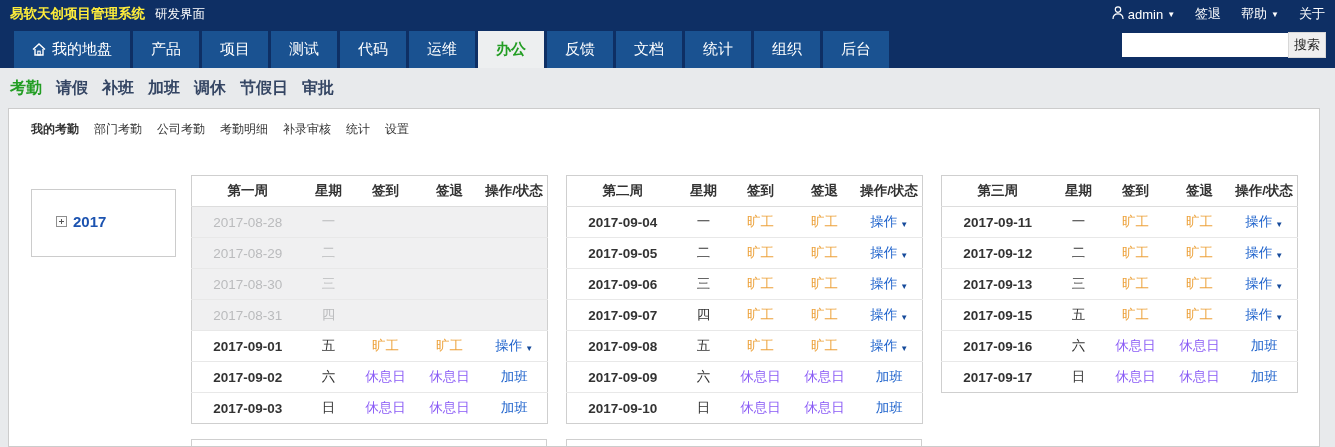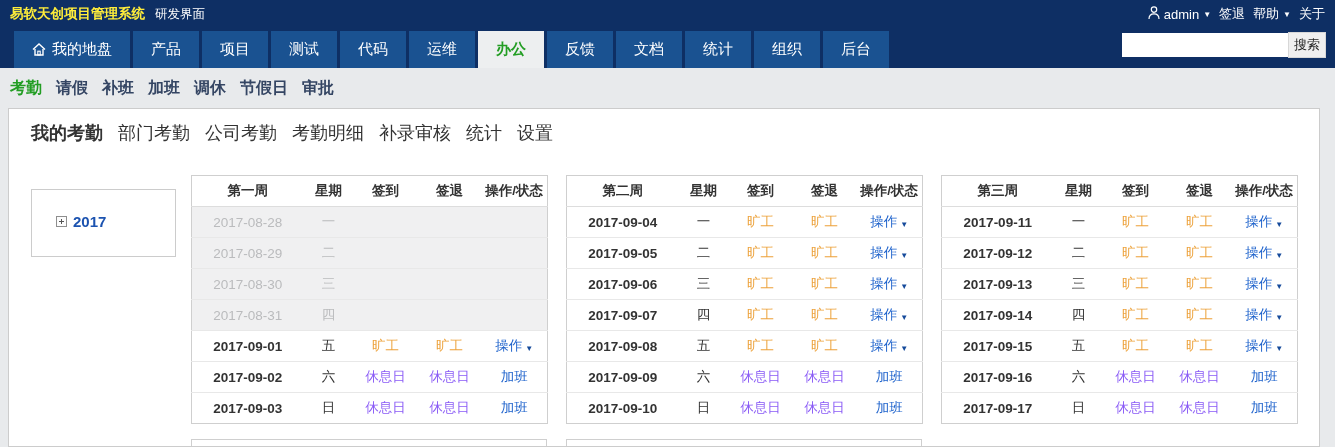--- a/index.html
+++ b/index.html
@@ -6,21 +6,21 @@
   html,body { width:1335px; height:447px; overflow:hidden; }
   body {
     font-family: "Liberation Sans", "DejaVu Sans", sans-serif;
     background:#e8eaec; position:relative; font-size:13px; color:#333;
   }
   
   .header { position:absolute; top:0; left:0; width:1335px; height:68px; background:#0e2f64; }
   .topbar { position:absolute; top:0; left:0; right:0; height:28px; display:flex; align-items:center; padding:0 10px; }
   .brand { color:#ffed3a; font-weight:bold; font-size:13.5px; cursor:pointer; }
   .subtitle { color:#fff; font-size:12.5px; margin-left:10px; }
-  .topbar-right { margin-left:auto; display:flex; align-items:center; gap:8px; color:#fff; font-size:13px; }
+  .topbar-right { margin-left:auto; display:flex; align-items:center; gap:20px; color:#fff; font-size:13px; }
   .topbar-right .item { display:flex; align-items:center; gap:4px; cursor:pointer; white-space:nowrap; }
   .caret { font-size:8px; line-height:1; position:relative; top:1px; }
   
   .nav-tabs { position:absolute; top:31px; left:14px; display:flex; height:37px; }
   .tab { background:#1a5291; color:#fff; font-size:15px; padding:0 18px; margin-right:3px;
          display:flex; align-items:center; gap:6px; cursor:pointer; white-space:nowrap; }
   .tab.active { background:#edeff0; color:#229d23; font-weight:bold; }
   .home-ico svg { display:block; }
   
   .searchbox { position:absolute; top:33px; right:47px; width:166px; height:24px; }
@@ -29,21 +29,21 @@
                 border:1px solid #d7d7d7; font-size:13px; color:#222; text-align:center; line-height:24px; cursor:pointer;
                 font-family:"Liberation Sans","DejaVu Sans",sans-serif; }
   
   .subnav { position:absolute; top:68px; left:0; width:1335px; height:40px; display:flex; align-items:center; padding:0 10px; gap:14px; }
   .subnav .sitem { font-size:16px; font-weight:600; color:#344563; cursor:pointer; white-space:nowrap; }
   .subnav .sitem.active { color:#229d23; }
   
   .panel { position:absolute; top:108px; left:8px; width:1312px; height:339px; background:#fff;
            border:1px solid #cccccc; overflow:hidden; }
   .feature-menu { position:absolute; top:12px; left:22px; display:flex; gap:15px; }
-  .feature-menu .mitem { font-size:18px; color:#333; cursor:pointer; white-space:nowrap; }
+  .feature-menu .mitem { font-size:12px; color:#333; cursor:pointer; white-space:nowrap; }
   .feature-menu .mitem.active { font-weight:bold; }
   
   .treebox { position:absolute; top:80px; left:22px; width:145px; height:68px; border:1px solid #cccccc; background:#fff; }
   .tree-row { display:flex; align-items:center; gap:6px; margin:23px 0 0 24px; }
   .expand-ico { width:11px; height:11px; border:1px solid #8e8e8e; background:#fcfcfc; position:relative; cursor:pointer; }
   .expand-ico::before, .expand-ico::after { content:""; position:absolute; background:#555; }
   .expand-ico::before { left:2px; right:2px; top:4px; height:1px; }
   .expand-ico::after { top:2px; bottom:2px; left:4px; width:1px; }
   .year-link { color:#1c53b0; font-weight:bold; font-size:15px; cursor:pointer; }
   
@@ -346,27 +346,20 @@
             <td><span class="op">操作<span class="caret">▼</span></span></td>
           </tr>
           <tr>
             <td class="date">2017-09-13</td>
             <td>三</td>
             <td class="absent">旷工</td>
             <td class="absent">旷工</td>
             <td><span class="op">操作<span class="caret">▼</span></span></td>
           </tr>
           <tr>
-            <td class="date">2017-09-14</td>
-            <td>四</td>
-            <td class="absent">旷工</td>
-            <td class="absent">旷工</td>
-            <td><span class="op">操作<span class="caret">▼</span></span></td>
-          </tr>
-          <tr>
             <td class="date">2017-09-15</td>
             <td>五</td>
             <td class="absent">旷工</td>
             <td class="absent">旷工</td>
             <td><span class="op">操作<span class="caret">▼</span></span></td>
           </tr>
           <tr>
             <td class="date">2017-09-16</td>
             <td>六</td>
             <td class="rest">休息日</td>

